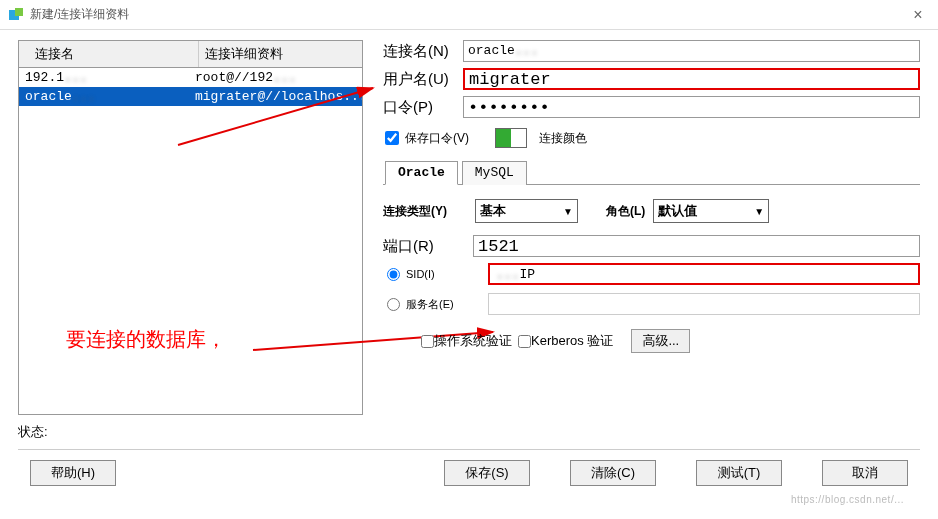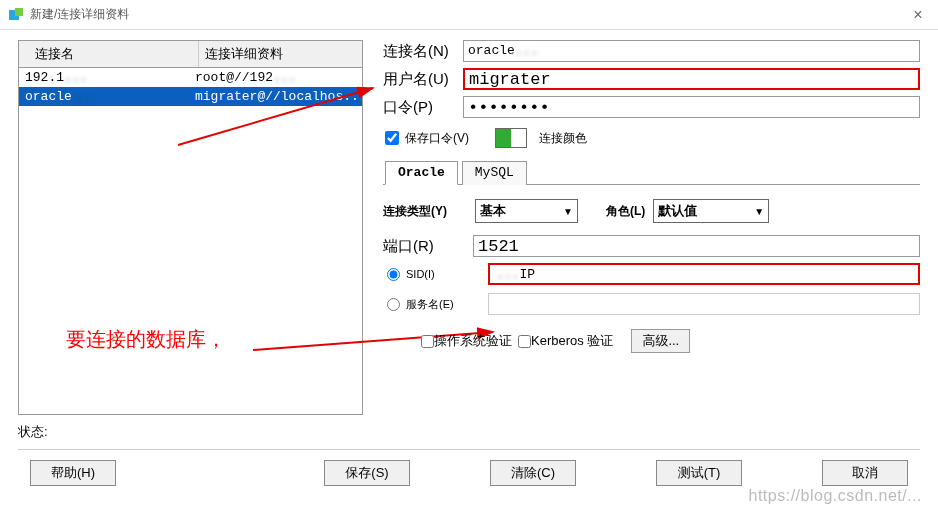--- a/index.html
+++ b/index.html
@@ -165,21 +165,21 @@
   font-size: 13px;
   margin-left: 12px;
   cursor: pointer;
 }
 .status-row {
   padding: 4px 18px;
   font-size: 13px;
 }
 .button-bar {
   display: flex;
-  gap: 80px;
+  gap: 40px;
   padding: 8px 30px 14px 30px;
 }
 .button-bar button {
   width: 86px;
   height: 26px;
   border: 1px solid #888;
   background: #f0f0f0;
   font-size: 13px;
   cursor: pointer;
 }
@@ -188,23 +188,23 @@
   color: #ff0000;
   font-size: 20px;
   pointer-events: none;
   font-family: "Microsoft YaHei";
 }
 .arrow-svg { position: absolute; pointer-events: none; }
 .hr-line { border: none; border-top: 1px solid #ccc; margin: 4px 18px 2px 18px; }
 .blur { color: transparent; text-shadow: 0 0 4px rgba(80,80,80,0.9); }
 .watermark {
   position: absolute;
-  right: 16px;
+  right: 34px;
   bottom: 14px;
-  font-size: 16px;
+  font-size: 10px;
   color: rgba(120,120,120,0.5);
   letter-spacing: 0.5px;
 }
 </style>
 </head>
 <body>
 
 <div class="titlebar">
   <span class="icon">
     <svg viewBox="0 0 16 16">

